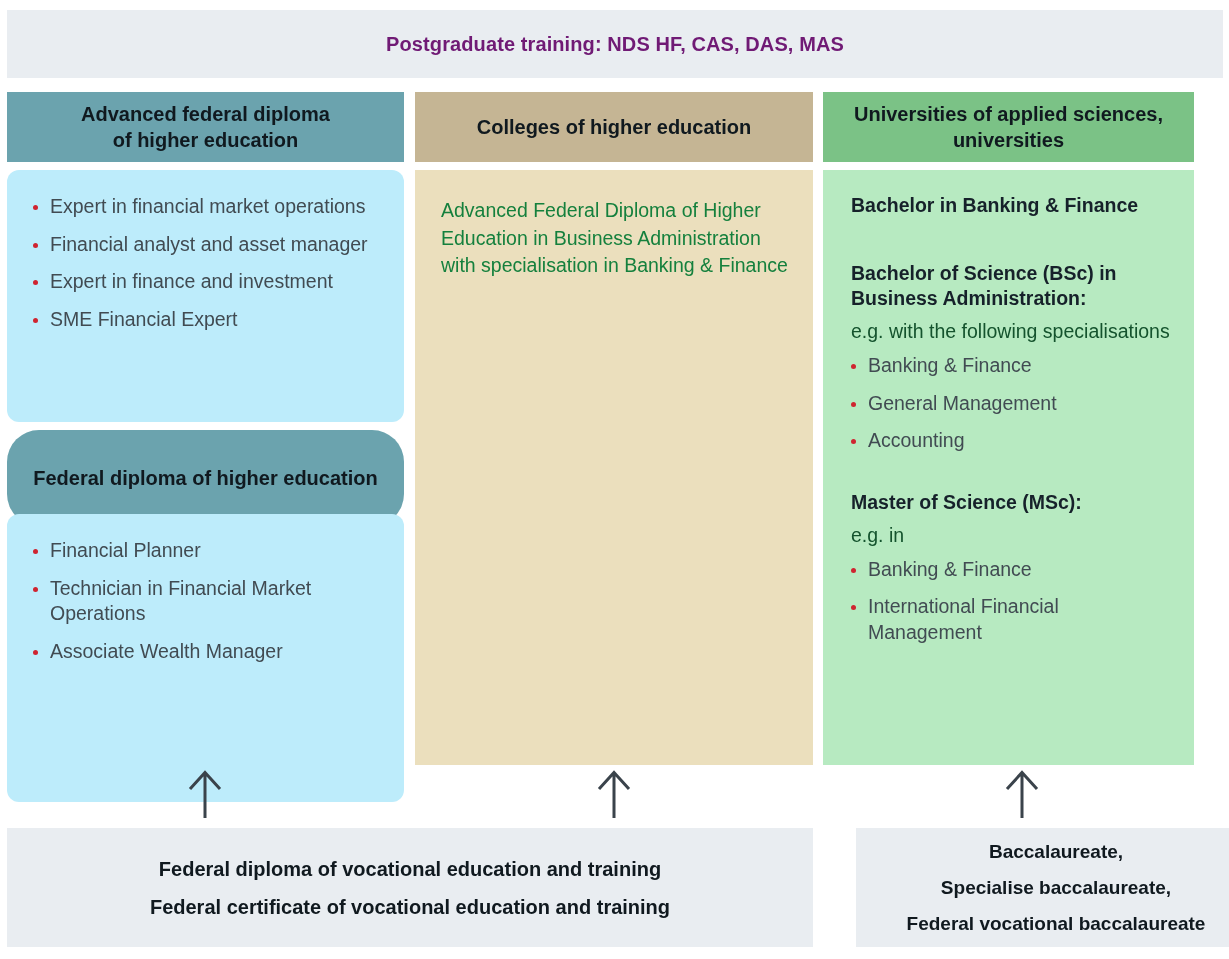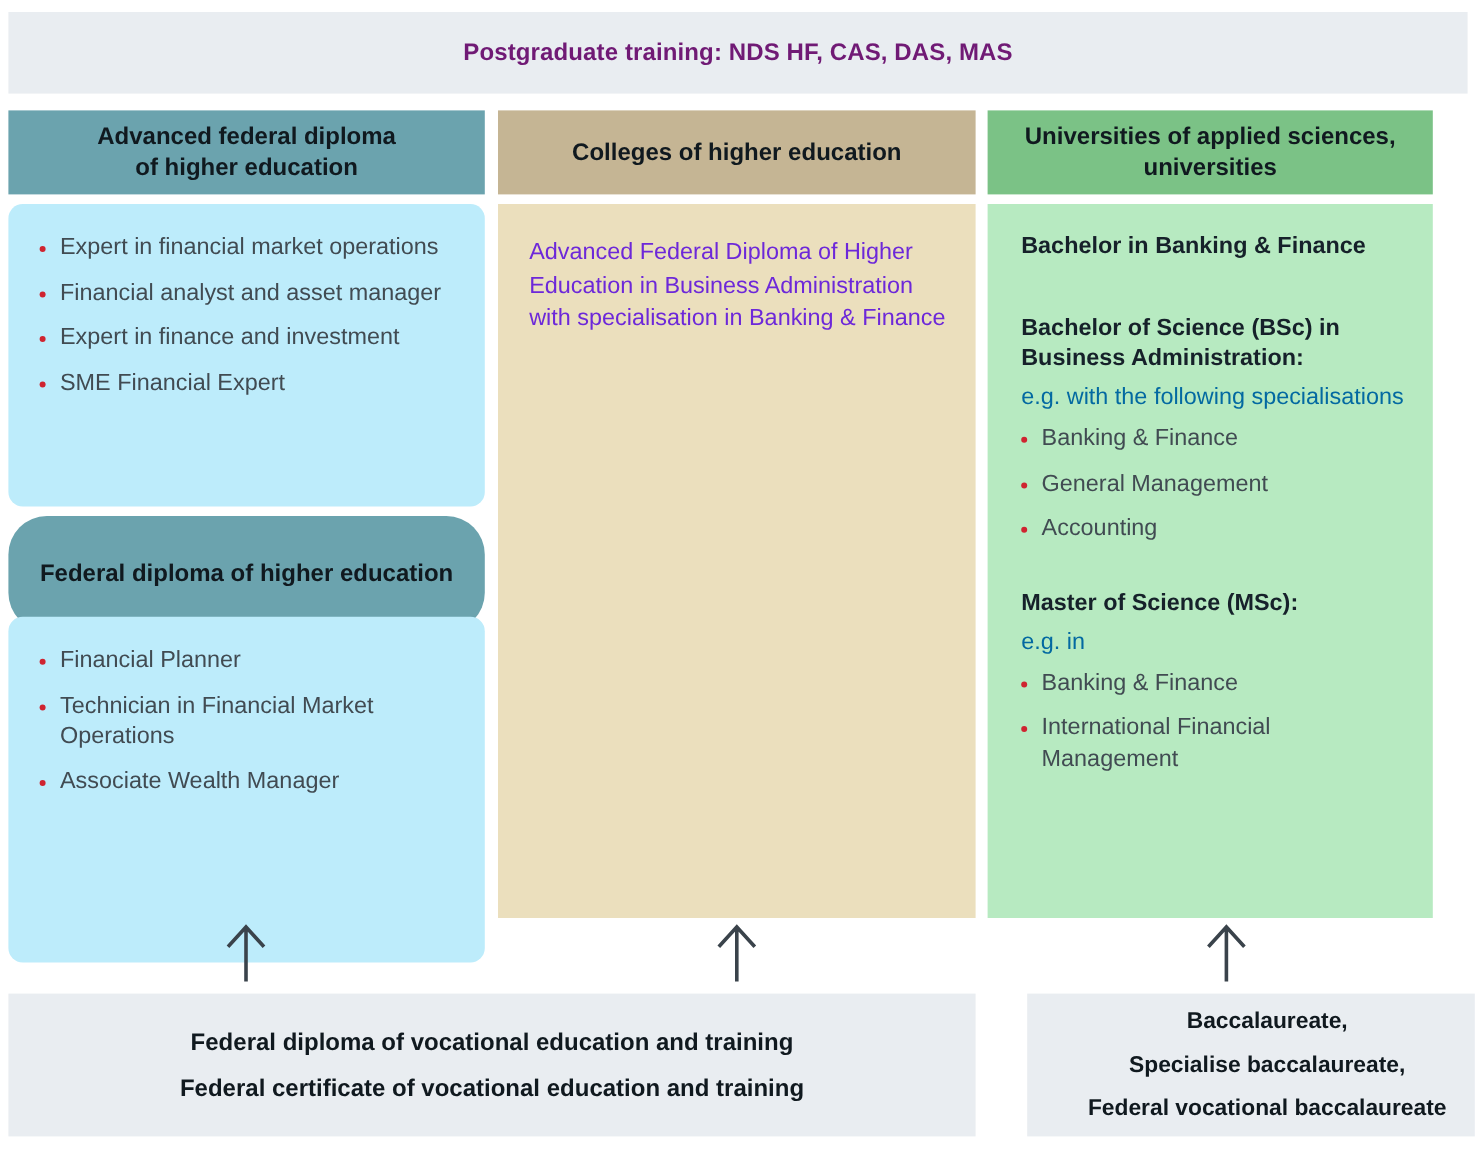--- a/index.html
+++ b/index.html
@@ -59,30 +59,30 @@
     color: #414b52;
   }
   .dot {
     flex: 0 0 auto;
     width: 5px; height: 5px; border-radius: 50%;
     background: #cf2430; margin-top: 11px;
   }
 
   .beige-text {
     padding: 27px 24px 0 26px;
-    font-size: 19.5px; line-height: 1.42; color: #6d28d9;
+    font-size: 19.5px; line-height: 1.42; color: #15803d;
   }
 
   .green-body-inner { padding: 23px 18px 0 28px; }
   .sec-title {
     font-size: 19.5px; font-weight: bold; color: #16212a;
     line-height: 1.32; margin: 0;
   }
   .sec-sub {
-    font-size: 19.5px; color: #0369a1; line-height: 1.32;
+    font-size: 19.5px; color: #14532d; line-height: 1.32;
     margin: 7px 0 8px 0;
   }
   .gap-lg { margin-top: 42px; }
 
   
   .arrow { top: 768px; width: 44px; height: 52px; }
 
   
   .bottombar {
     top: 828px; height: 119px;

